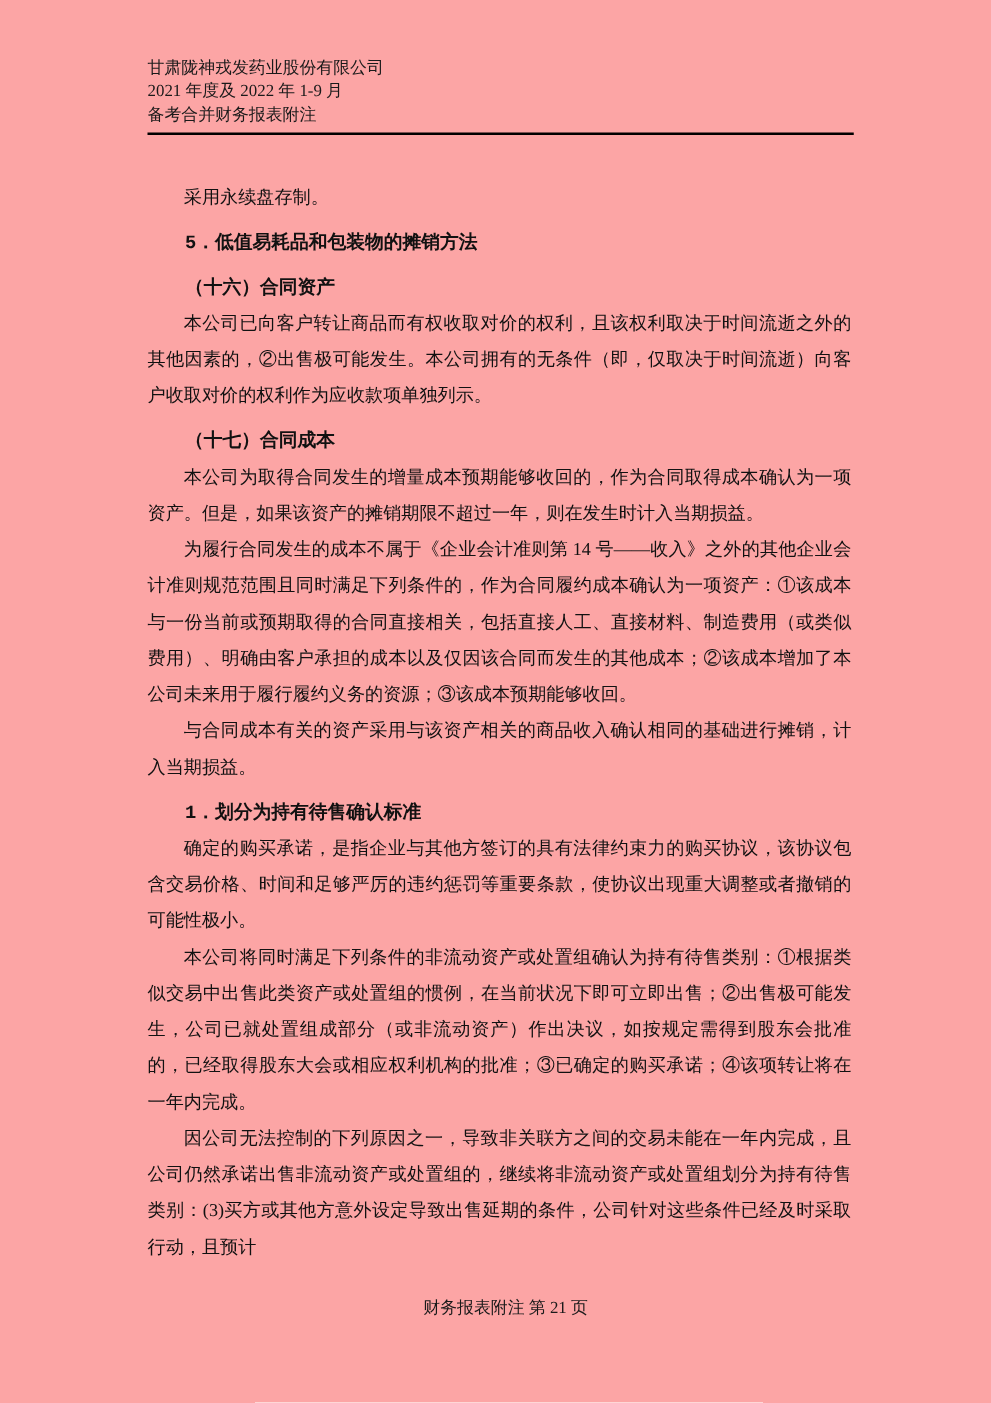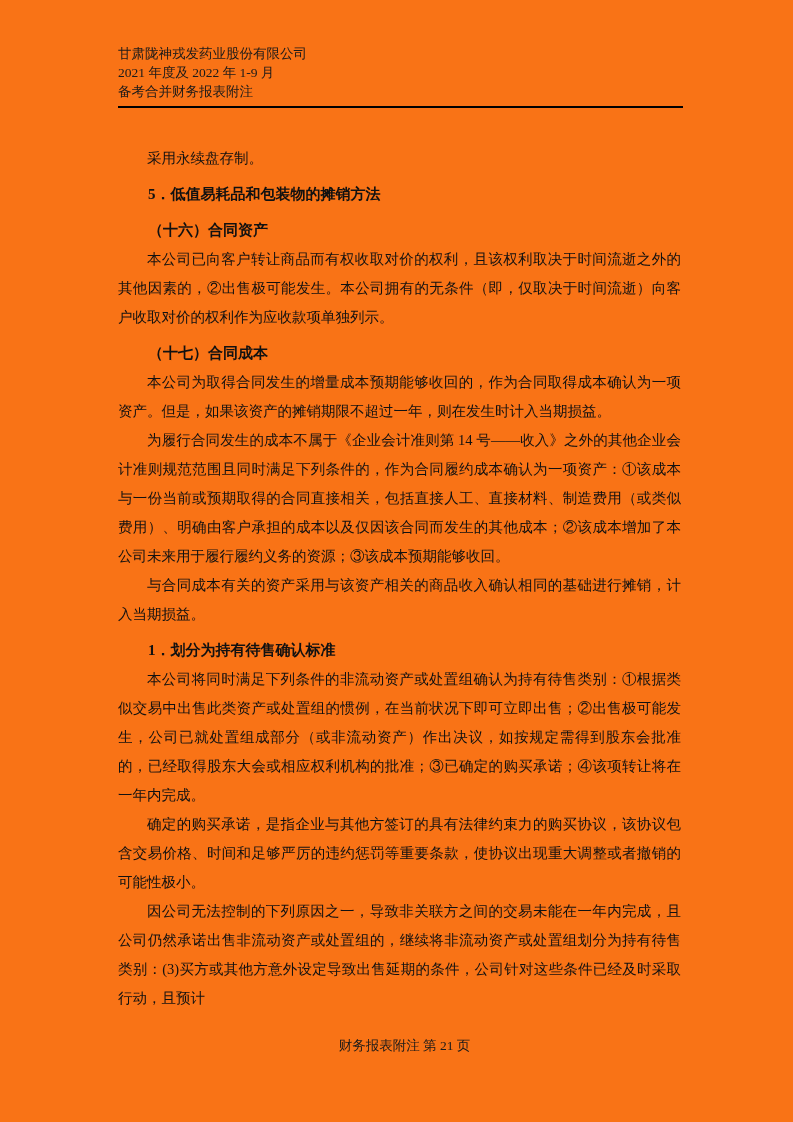--- a/index.html
+++ b/index.html
@@ -4,21 +4,21 @@
 <style>
   html, body {
     margin: 0;
     padding: 0;
     background: #ffffff;
   }
   .page {
     position: relative;
     width: 793px;
     height: 1122px;
-    background: #f97316;
+    background: #fca5a5;
     color: #111111;
     font-family: "Liberation Serif", "DejaVu Serif", serif;
     overflow: hidden;
   }
   .header {
     position: absolute;
     top: 44px;
     left: 118px;
     right: 110px;
     font-size: 13.5px;
@@ -39,21 +39,21 @@
     margin-top: 40px;
   }
   .para {
     margin: 0;
     text-indent: 2em;
   }
   .h1, .h2 {
     margin: 7px 0 0 0;
     text-indent: 2em;
     font-weight: bold;
-    font-family: Liberation Serif, serif;
+    font-family: Liberation Mono, monospace;
     font-size: 15px;
     line-height: 29px;
     text-align: left;
   }
   .footer {
     position: absolute;
     top: 1037px;
     left: 0;
     right: 0;
     text-align: center;
@@ -76,20 +76,20 @@
   <div class="body">
     <p class="para">采用永续盘存制。</p>
     <p class="h2">5．低值易耗品和包装物的摊销方法</p>
     <p class="h1">（十六）合同资产</p>
     <p class="para">本公司已向客户转让商品而有权收取对价的权利，且该权利取决于时间流逝之外的其他因素的，②出售极可能发生。本公司拥有的无条件（即，仅取决于时间流逝）向客户收取对价的权利作为应收款项单独列示。</p>
     <p class="h1">（十七）合同成本</p>
     <p class="para">本公司为取得合同发生的增量成本预期能够收回的，作为合同取得成本确认为一项资产。但是，如果该资产的摊销期限不超过一年，则在发生时计入当期损益。</p>
     <p class="para">为履行合同发生的成本不属于《企业会计准则第 14 号——收入》之外的其他企业会计准则规范范围且同时满足下列条件的，作为合同履约成本确认为一项资产：①该成本与一份当前或预期取得的合同直接相关，包括直接人工、直接材料、制造费用（或类似费用）、明确由客户承担的成本以及仅因该合同而发生的其他成本；②该成本增加了本公司未来用于履行履约义务的资源；③该成本预期能够收回。</p>
     <p class="para">与合同成本有关的资产采用与该资产相关的商品收入确认相同的基础进行摊销，计入当期损益。</p>
     <p class="h2">1．划分为持有待售确认标准</p>
+    <p class="para">确定的购买承诺，是指企业与其他方签订的具有法律约束力的购买协议，该协议包含交易价格、时间和足够严厉的违约惩罚等重要条款，使协议出现重大调整或者撤销的可能性极小。</p>
     <p class="para">本公司将同时满足下列条件的非流动资产或处置组确认为持有待售类别：①根据类似交易中出售此类资产或处置组的惯例，在当前状况下即可立即出售；②出售极可能发生，公司已就处置组成部分（或非流动资产）作出决议，如按规定需得到股东会批准的，已经取得股东大会或相应权利机构的批准；③已确定的购买承诺；④该项转让将在一年内完成。</p>
-    <p class="para">确定的购买承诺，是指企业与其他方签订的具有法律约束力的购买协议，该协议包含交易价格、时间和足够严厉的违约惩罚等重要条款，使协议出现重大调整或者撤销的可能性极小。</p>
     <p class="para">因公司无法控制的下列原因之一，导致非关联方之间的交易未能在一年内完成，且公司仍然承诺出售非流动资产或处置组的，继续将非流动资产或处置组划分为持有待售类别：(3)买方或其他方意外设定导致出售延期的条件，公司针对这些条件已经及时采取行动，且预计</p>
   </div>
 
   <div class="footer">财务报表附注 第 21 页</div>
 
 </div>
 
 </body></html>

